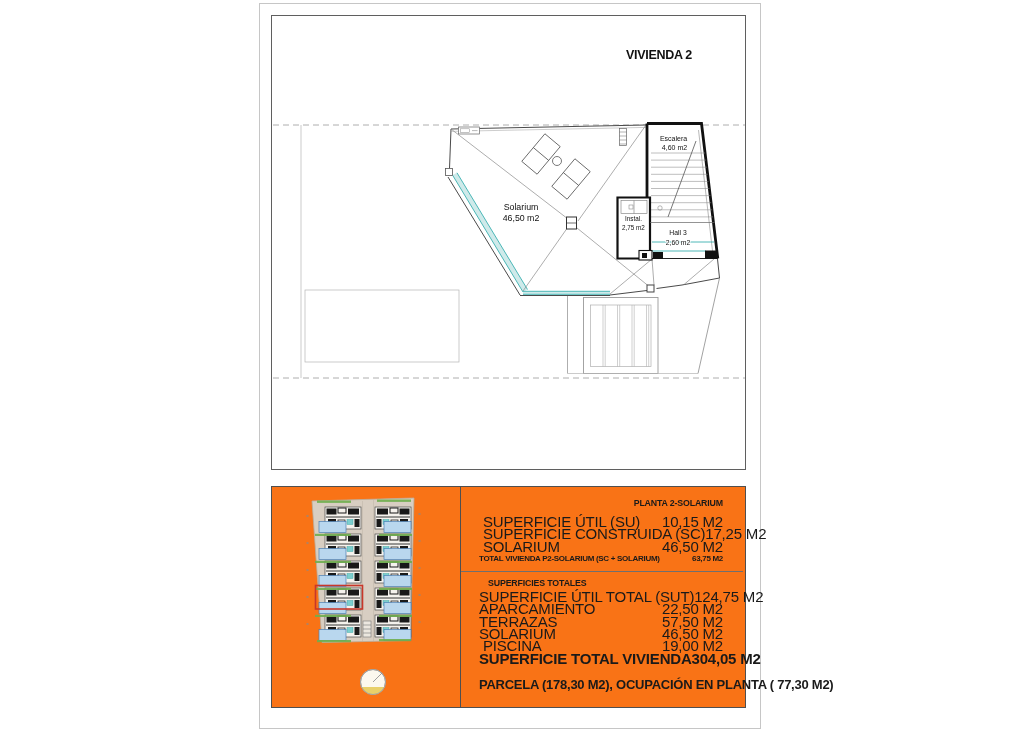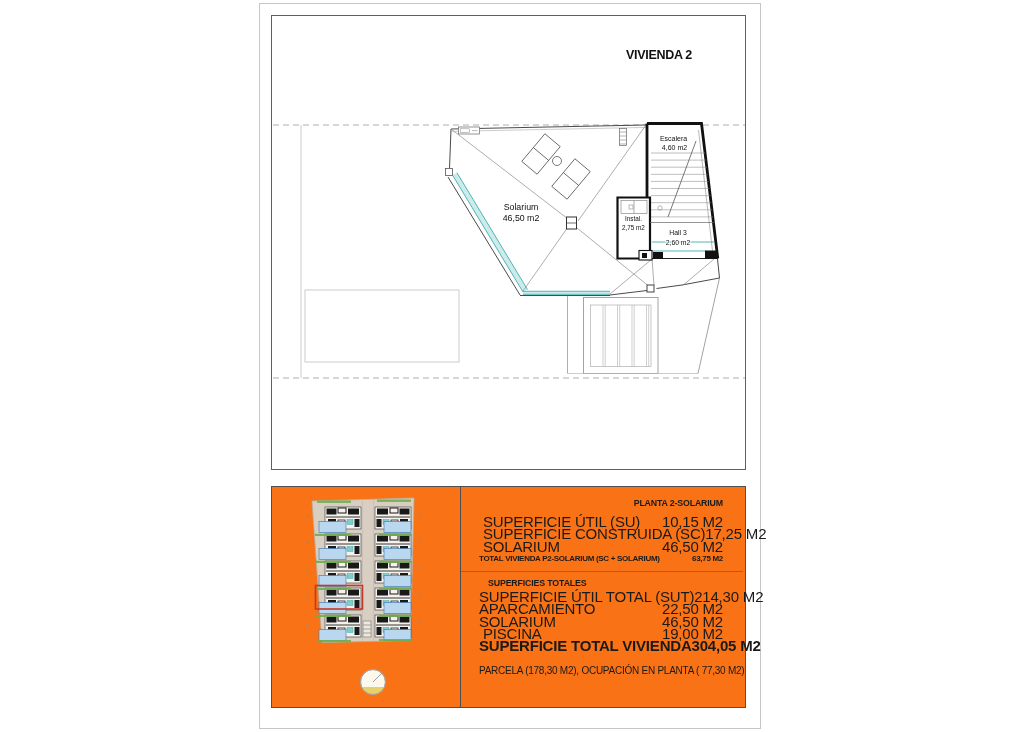--- a/index.html
+++ b/index.html
@@ -18,21 +18,21 @@
   .sec1-header{text-align:right;margin-top:2px;}
   .sec2-header{padding-left:9px;}
   .rows{margin-top:7px;}
   .row{display:flex;justify-content:space-between;line-height:12.3px;font-size:15px;
     letter-spacing:-0.2px;white-space:nowrap;}
   .row span{white-space:nowrap;}
   .row.indent{padding-left:4px;}
   .row.bold{font-weight:700;}
   .row.tight{font-size:8px;letter-spacing:-0.3px;}
   .divider{border-top:1px solid #6f6f6f;margin:6px -20px 5px -18px;height:0;}
-  .footer-line{margin-top:12px;text-align:center;font-weight:400;font-size:10px;
+  .footer-line{margin-top:12px;text-align:center;font-weight:700;font-size:13px;
     letter-spacing:-0.25px;white-space:nowrap;}
   svg{font-family:"Liberation Sans", sans-serif;}
   svg text{fill:#111;paint-order:stroke;stroke:#fff;stroke-width:1.6px;}
   .pool{fill:#b9d7ee;stroke:#4a7fb5;stroke-width:0.7;}
   .greenstrip{fill:#6fae4e;opacity:0.9;}
 </style>
 </head>
 <body>
 
 <div id="paper" class="abs"></div>
@@ -305,27 +305,31 @@
       </div>
     </div>
 
     <div class="divider"></div>
 
     <div class="sec-header sec2-header">SUPERFICIES TOTALES</div>
 
     <div class="rows" style="margin-top:2px;">
       <div class="row">
         <span>SUPERFICIE ÚTIL TOTAL (SUT)</span>
-          <span>214,30 M2</span>
+          <span>124,75 M2</span>
       </div>
       <div class="row">
         <span>APARCAMIENTO</span>
           <span>22,50 M2</span>
       </div>
       <div class="row">
+        <span>TERRAZAS</span>
+          <span>57,50 M2</span>
+      </div>
+      <div class="row">
         <span>SOLARIUM</span>
           <span>46,50 M2</span>
       </div>
       <div class="row indent">
         <span>PISCINA</span>
           <span>19,00 M2</span>
       </div>
       <div class="row bold">
         <span>SUPERFICIE TOTAL VIVIENDA</span>
           <span>304,05 M2</span>

